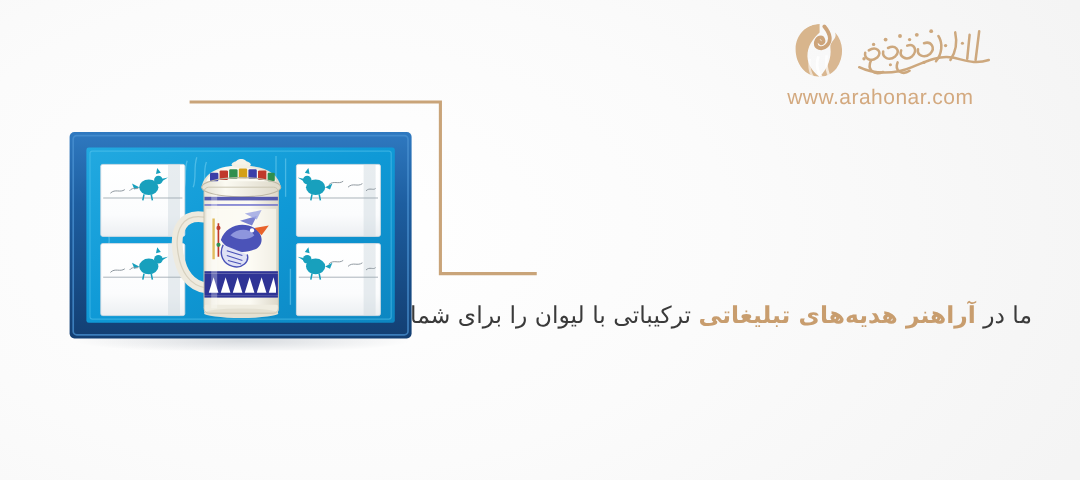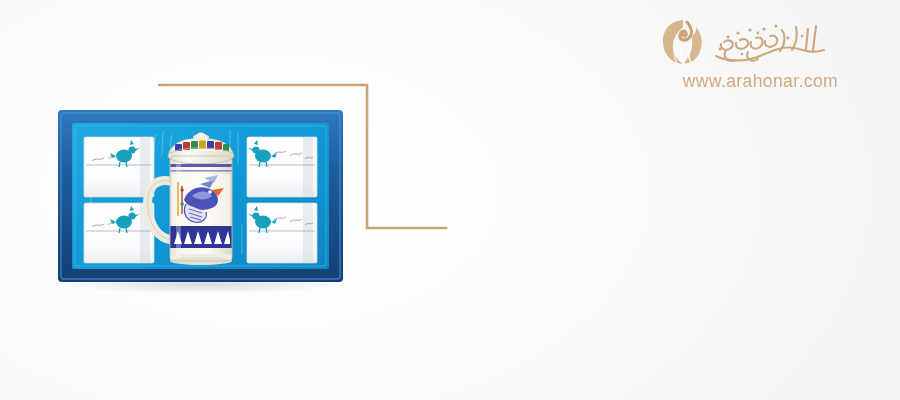--- a/index.html
+++ b/index.html
@@ -20,21 +20,21 @@
 
   
   .logo-block {
     position: absolute;
     top: 14px;
     right: 62px;
     width: 182px;
     height: 86px;
     display: flex;
     flex-direction: column;
-    align-items: flex-start;
+    align-items: flex-end;
   }
   .logo-row {
     display: flex;
     flex-direction: row;
     align-items: center;
     justify-content: flex-end;
     width: 100%;
     height: 56px;
   }
   .logo-calligraphy {
@@ -372,15 +372,16 @@
 
       <rect x="118" y="150" width="62" height="7" rx="2" fill="#efece0"></rect>
       <ellipse cx="149" cy="157" rx="31" ry="4" fill="#e4e0d2"></ellipse>
 
       <rect x="118" y="52" width="62" height="105" rx="4" fill="none" stroke="#c9c3b0" stroke-width="0.8"></rect>
       <rect x="124" y="58" width="5" height="95" fill="#ffffff" opacity="0.3"></rect>
     </svg>
   </div>
 
   <div class="copy">
+    <span class="ln"><span>ما در </span><span class="hl">آراهنر هدیه‌های تبلیغاتی</span><span> ترکیباتی با لیوان را برای شما</span></span>
   </div>
 
 </div>
 
 </body></html>

